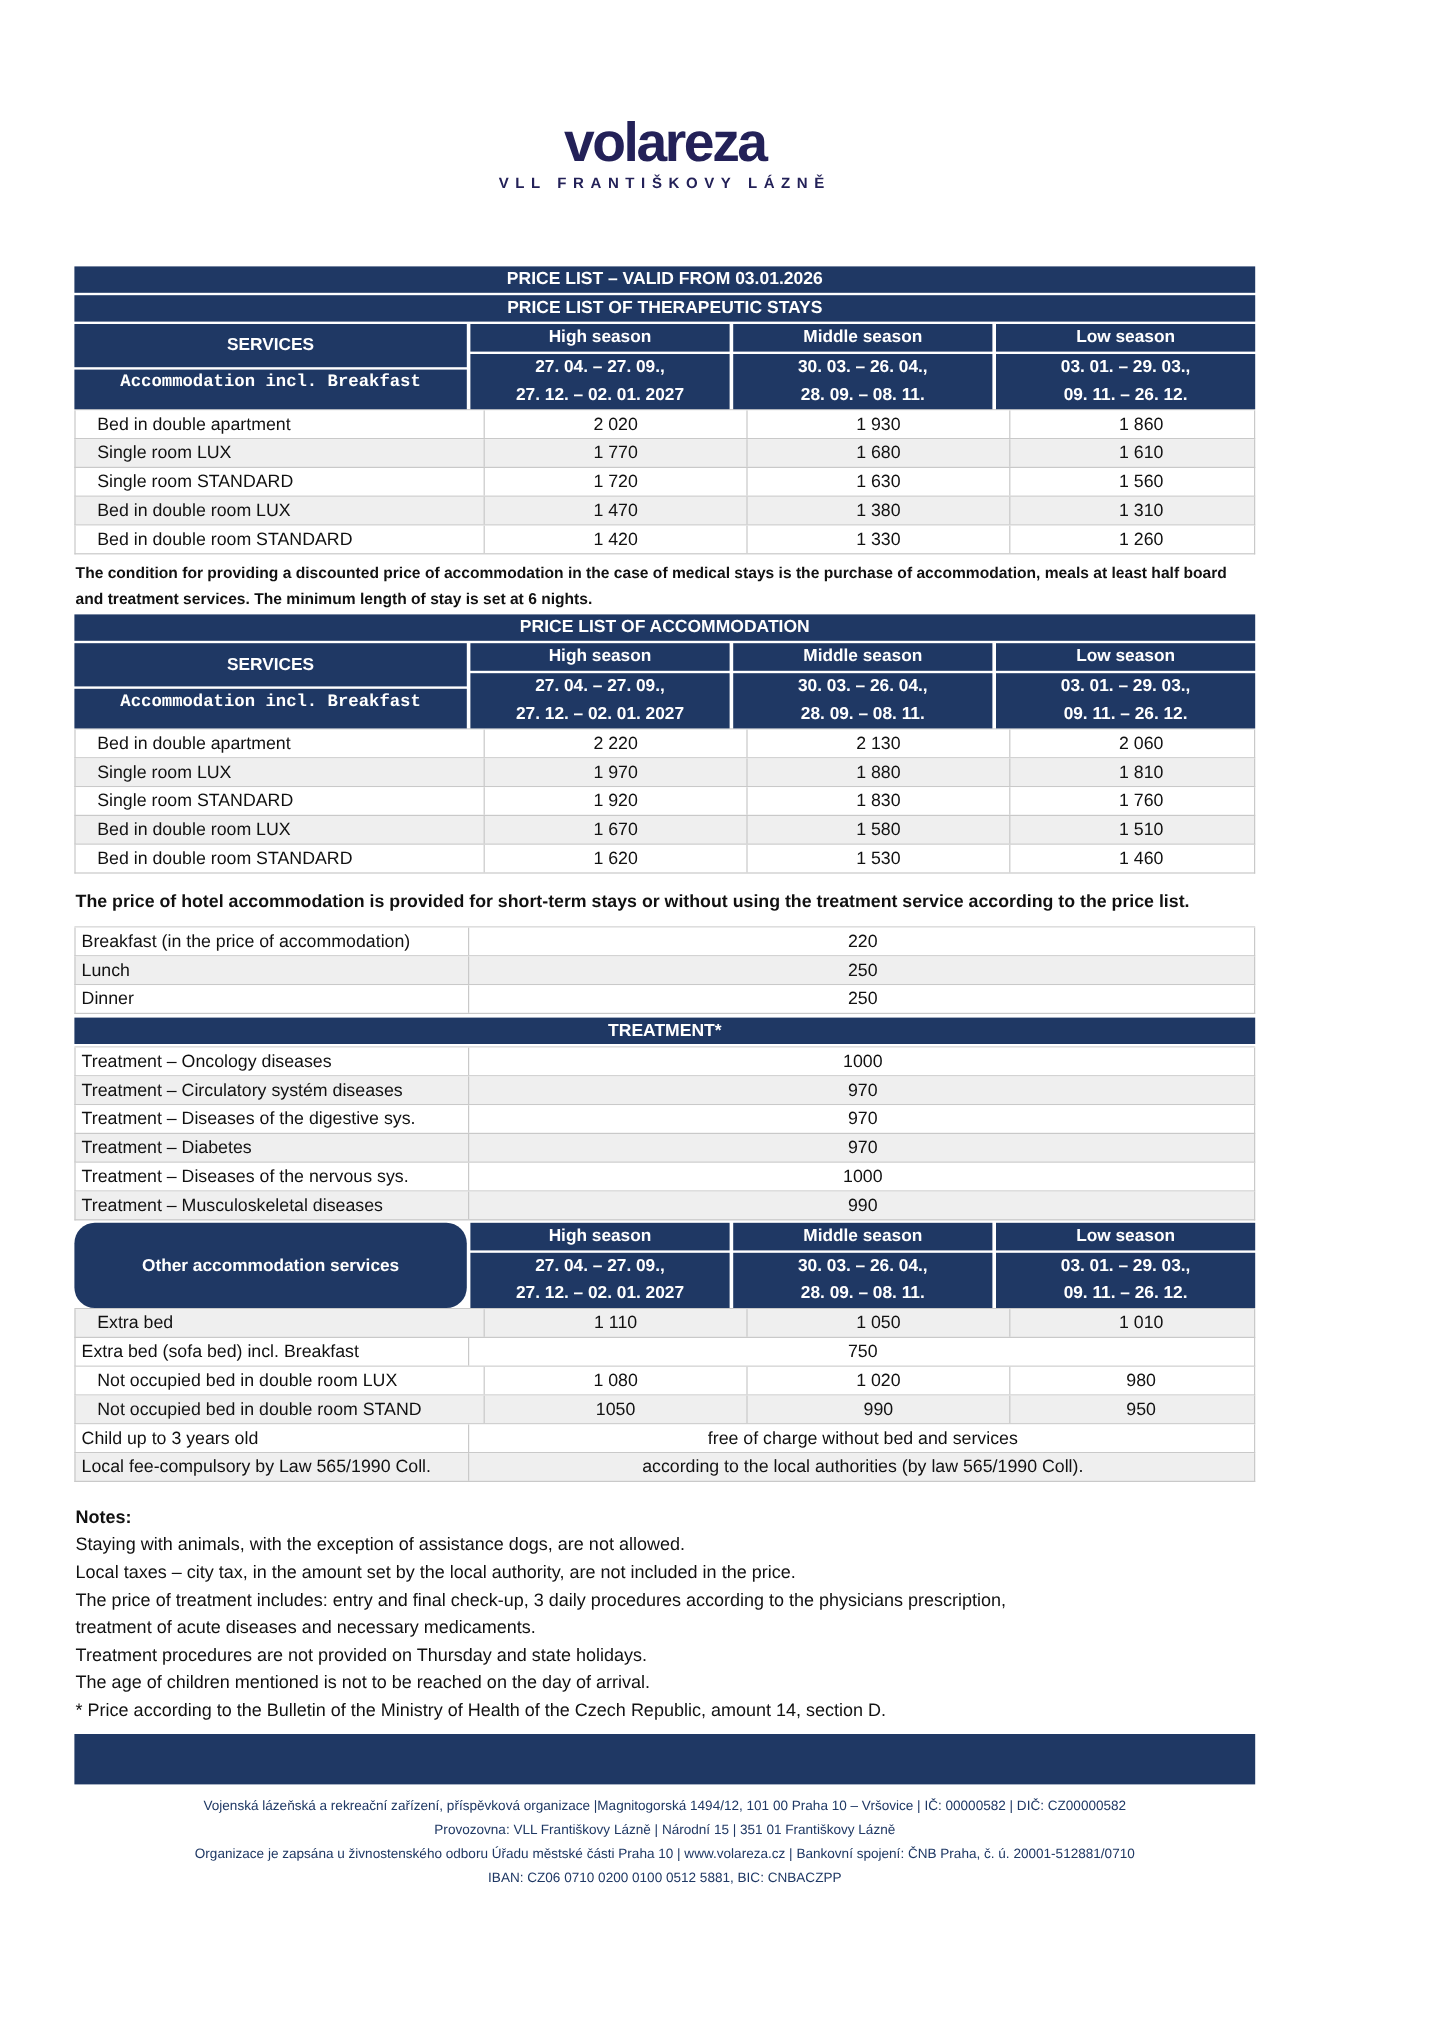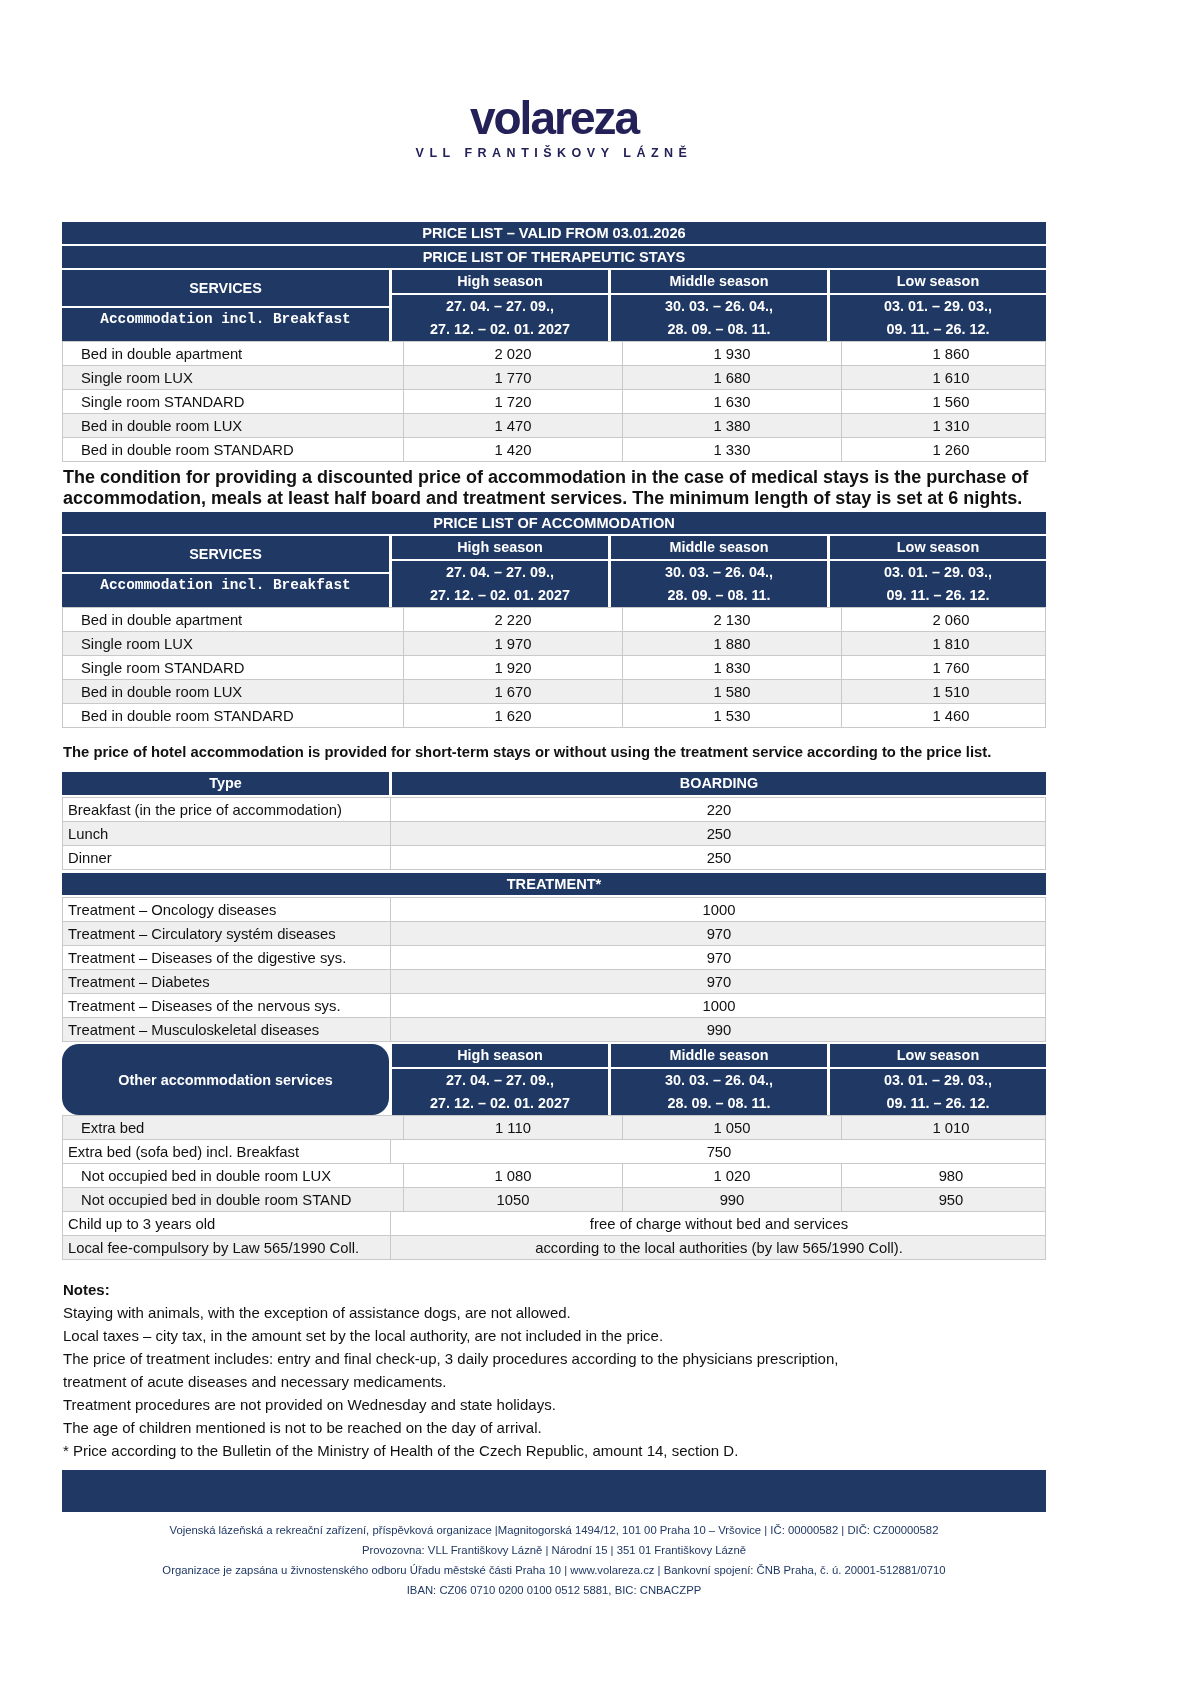--- a/index.html
+++ b/index.html
@@ -38,21 +38,21 @@
   .alt { background:#efefef; }
   .r > div, .r2 > div { font-size:14.8px; line-height:16px; padding:3.5px 5px; }
   .r > div + div, .r2 > div + div { border-left:1px solid #c9c9c9; text-align:center; }
   .lbl { text-align:left; }
 
   
   .bh { display:grid; grid-template-columns:327px 654px; column-gap:3px; margin-bottom:2px; }
   .bh .nc { height:23px; line-height:23px; }
 
   
-  .boldnote { font-weight:bold; font-size:18px; line-height:21px; margin:5px 0 3px 1px; }
+  .boldnote { font-weight:bold; font-size:13px; line-height:21px; margin:5px 0 3px 1px; }
   .hotelnote { font-weight:bold; font-size:14.8px; margin:16px 0 12px 1px; }
 
   
   .notes { margin-top:18px; margin-left:1px; }
   .notes p { font-size:15px; line-height:23px; }
   .notes .nt { font-weight:bold; }
 
   
   .fbar { margin-top:8px; height:42px; background:#1F3864; }
   .footer { margin-top:12px; text-align:center; color:#1F3864; }
@@ -193,24 +193,20 @@
       <div class="r">
           <div class="lbl">Bed in double room STANDARD</div>
           <div>1 620</div>
           <div>1 530</div>
           <div>1 460</div>
         </div>
     </div>
 
     <p class="hotelnote">The price of hotel accommodation is provided for short-term stays or without using the treatment service according to the price list.</p>
 
-    <div class="bh">
-      <div class="nc">Type</div>
-      <div class="nc">BOARDING</div>
-    </div>
     <div class="tb">
       <div class="r2">
           <div class="lbl">Breakfast (in the price of accommodation)</div>
           <div>220</div>
         </div>
       <div class="r2 alt">
           <div class="lbl">Lunch</div>
           <div>250</div>
         </div>
       <div class="r2">
@@ -306,21 +302,21 @@
           <div>according to the local authorities (by law 565/1990 Coll).</div>
         </div>
     </div>
 
     <div class="notes">
       <p class="nt">Notes:</p>
       <p>Staying with animals, with the exception of assistance dogs, are not allowed.</p>
       <p>Local taxes – city tax, in the amount set by the local authority, are not included in the price.</p>
       <p>The price of treatment includes: entry and final check-up, 3 daily procedures according to the physicians prescription,</p>
       <p>treatment of acute diseases and necessary medicaments.</p>
-      <p>Treatment procedures are not provided on Wednesday and state holidays.</p>
+      <p>Treatment procedures are not provided on Thursday and state holidays.</p>
       <p>The age of children mentioned is not to be reached on the day of arrival.</p>
       <p>* Price according to the Bulletin of the Ministry of Health of the Czech Republic, amount 14, section D.</p>
     </div>
 
     <div class="fbar"></div>
 
     <div class="footer">
       <p>Vojenská lázeňská a rekreační zařízení, příspěvková organizace |Magnitogorská 1494/12, 101 00 Praha 10 – Vršovice | IČ: 00000582 | DIČ: CZ00000582</p>
       <p>Provozovna: VLL Františkovy Lázně | Národní 15 | 351 01 Františkovy Lázně</p>
       <p>Organizace je zapsána u živnostenského odboru Úřadu městské části Praha 10 | www.volareza.cz | Bankovní spojení: ČNB Praha, č. ú. 20001-512881/0710</p>

